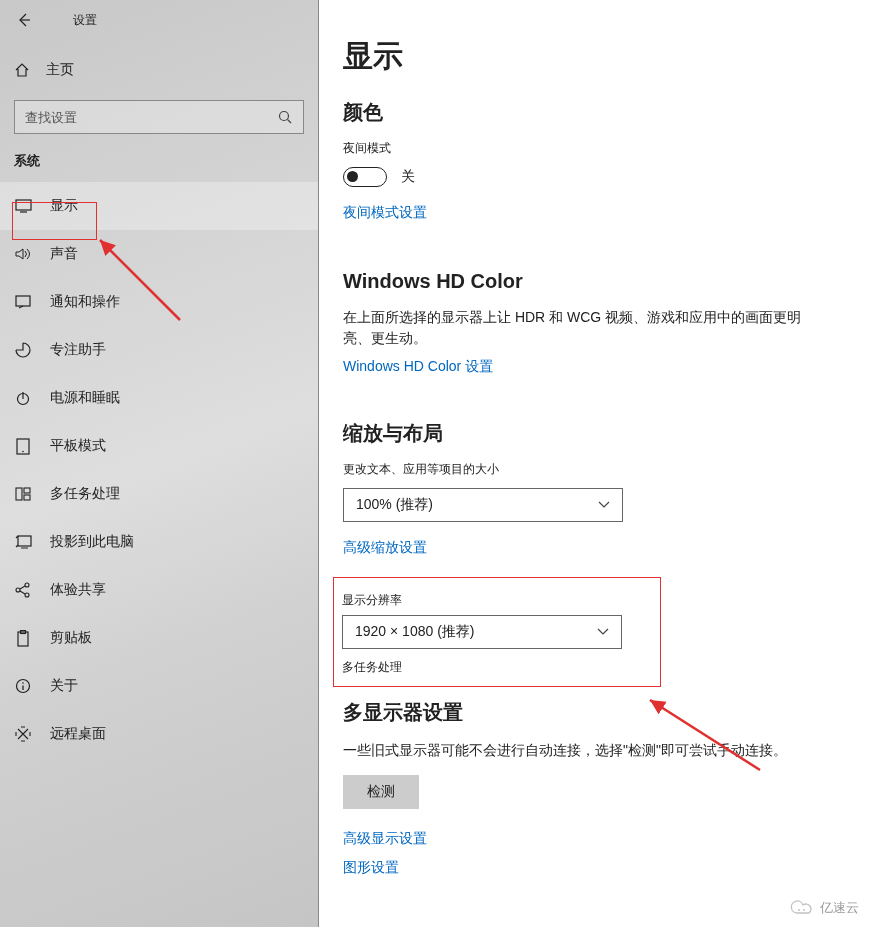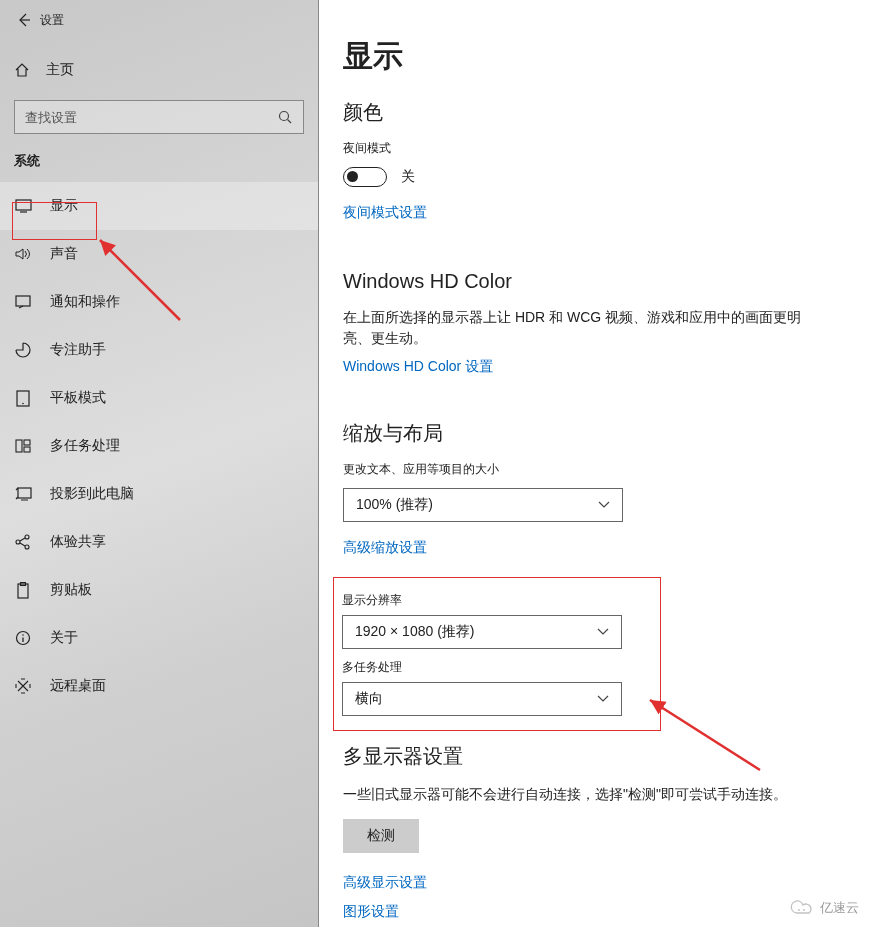--- a/index.html
+++ b/index.html
@@ -1,40 +1,40 @@
 <!DOCTYPE html>
 <html><head>
   <meta charset="utf-8">
   <style>
     * { margin: 0; padding: 0; box-sizing: border-box; font-family: "Microsoft YaHei", "Segoe UI", sans-serif; }
     body { width: 869px; height: 927px; overflow: hidden; background: #fff; position: relative; }
     .container { display: flex; height: 100%; }
     
     
     .sidebar { width: 319px; height: 100%; background: linear-gradient(160deg, #c8c8c8 0%, #d5d5d5 30%, #dedede 50%, #d0d0d0 70%, #c5c5c5 100%); border-right: 1px solid #888; position: relative; }
-    .topbar { display: flex; align-items: center; height: 40px; padding-left: 12px; gap: 4px; }
+    .topbar { display: flex; align-items: center; height: 40px; padding-left: 12px; gap: 37px; }
     .back-btn { width: 24px; height: 24px; display: flex; align-items: center; justify-content: center; cursor: pointer; }
     .topbar-title { font-size: 12px; color: #222; }
     .home-row { display: flex; align-items: center; height: 40px; padding-left: 14px; gap: 16px; margin-top: 10px; cursor: pointer; }
     .home-label { font-size: 14px; color: #222; }
     .search-wrap { padding: 10px 14px 6px 14px; }
     .search-box { width: 100%; height: 34px; border: 1px solid #888; background: rgba(255,255,255,0.25); display: flex; align-items: center; padding: 0 10px; }
     .search-box input { flex: 1; border: none; background: transparent; outline: none; font-size: 13px; color: #444; }
     .search-box input::placeholder { color: #555; }
     .cat-label { font-size: 13px; font-weight: 600; color: #222; padding: 12px 0 6px 14px; }
     .nav-list { display: flex; flex-direction: column; margin-top: 6px; }
     .nav-item { height: 48px; display: flex; align-items: center; padding-left: 14px; gap: 18px; cursor: pointer; font-size: 14px; color: #222; }
     .nav-item .ic { width: 18px; display: flex; align-items: center; justify-content: center; }
     .nav-item.active { background: rgba(255,255,255,0.3); }
     .red-box-1 { position: absolute; left: 12px; top: 202px; width: 85px; height: 38px; border: 1.5px solid #e03030; pointer-events: none; }
     
     
     .main { flex: 1; padding: 36px 24px 0 24px; overflow: hidden; position: relative; }
     h1.page-title { font-size: 30px; font-weight: 600; color: #222; margin-bottom: 22px; }
-    h2.section { font-size: 20px; font-weight: 400; color: #222; margin-top: 8px; margin-bottom: 14px; }
+    h2.section { font-size: 20px; font-weight: 700; color: #222; margin-top: 8px; margin-bottom: 14px; }
     .label { font-size: 12px; color: #222; margin-bottom: 10px; }
     .toggle-row { display: flex; align-items: center; gap: 14px; margin-bottom: 16px; }
     .toggle { width: 44px; height: 20px; border: 1.5px solid #222; border-radius: 10px; position: relative; cursor: pointer; }
     .toggle::after { content: ""; position: absolute; left: 3px; top: 3px; width: 11px; height: 11px; background: #222; border-radius: 50%; }
     .toggle-state { font-size: 14px; color: #222; }
     .link { font-size: 14px; color: #0067c0; cursor: pointer; margin-bottom: 20px; display: inline-block; }
     .desc { font-size: 14px; color: #222; line-height: 1.5; margin-bottom: 8px; max-width: 460px; }
     .select { width: 280px; height: 34px; border: 1px solid #666; display: flex; align-items: center; justify-content: space-between; padding: 0 12px; font-size: 14px; color: #222; cursor: pointer; margin-bottom: 16px; background: #fff; }
     .btn { display: inline-block; padding: 8px 24px; background: #ccc; border: none; font-size: 14px; color: #222; cursor: pointer; margin-bottom: 20px; }
     .red-box-2 { border: 1.5px solid #e03030; padding: 10px 200px 4px 8px; margin-left: -10px; margin-bottom: 12px; width: 328px; }
@@ -118,20 +118,29 @@
       <div class="nav-item">
         <span class="ic">
             <svg width="16" height="16" viewBox="0 0 16 16">
               <path d="M8 1 A7 7 0 1 1 1 8 M8 1 V8 H1" stroke="#222" stroke-width="1.2" fill="none"></path>
             </svg>
           </span>
         <span>专注助手</span>
       </div>
       <div class="nav-item">
         <span class="ic">
+            <svg width="16" height="16" viewBox="0 0 16 16">
+              <circle cx="8" cy="9" r="5.5" stroke="#222" stroke-width="1.2" fill="none"></circle>
+              <path d="M8 2 V9" stroke="#222" stroke-width="1.2"></path>
+            </svg>
+          </span>
+        <span>电源和睡眠</span>
+      </div>
+      <div class="nav-item">
+        <span class="ic">
             <svg width="14" height="17" viewBox="0 0 14 17">
               <rect x="1" y="1" width="12" height="15" stroke="#222" stroke-width="1.2" fill="none"></rect>
               <circle cx="7" cy="13.5" r="0.8" fill="#222"></circle>
             </svg>
           </span>
         <span>平板模式</span>
       </div>
       <div class="nav-item">
         <span class="ic">
             <svg width="16" height="14" viewBox="0 0 16 14">
@@ -221,26 +230,20 @@
     
     <div class="red-box-2">
       <div class="label">显示分辨率</div>
       <div class="select">
         <span>1920 × 1080 (推荐)</span>
         <svg width="12" height="8" viewBox="0 0 12 8">
             <path d="M1 1 L6 6 L11 1" stroke="#444" stroke-width="1.2" fill="none"></path>
           </svg>
       </div>
       <div class="label">多任务处理</div>
-      <div class="select">
-        <span>横向</span>
-        <svg width="12" height="8" viewBox="0 0 12 8">
-            <path d="M1 1 L6 6 L11 1" stroke="#444" stroke-width="1.2" fill="none"></path>
-          </svg>
-      </div>
     </div>
     
     <h2 class="section">多显示器设置</h2>
     <p class="desc" style="margin-bottom:14px">一些旧式显示器可能不会进行自动连接，选择"检测"即可尝试手动连接。</p>
     <button class="btn">检测</button>
     <div><a class="link" style="margin-bottom:10px">高级显示设置</a></div>
     <div><a class="link">图形设置</a></div>
   </div>
 </div>
 

